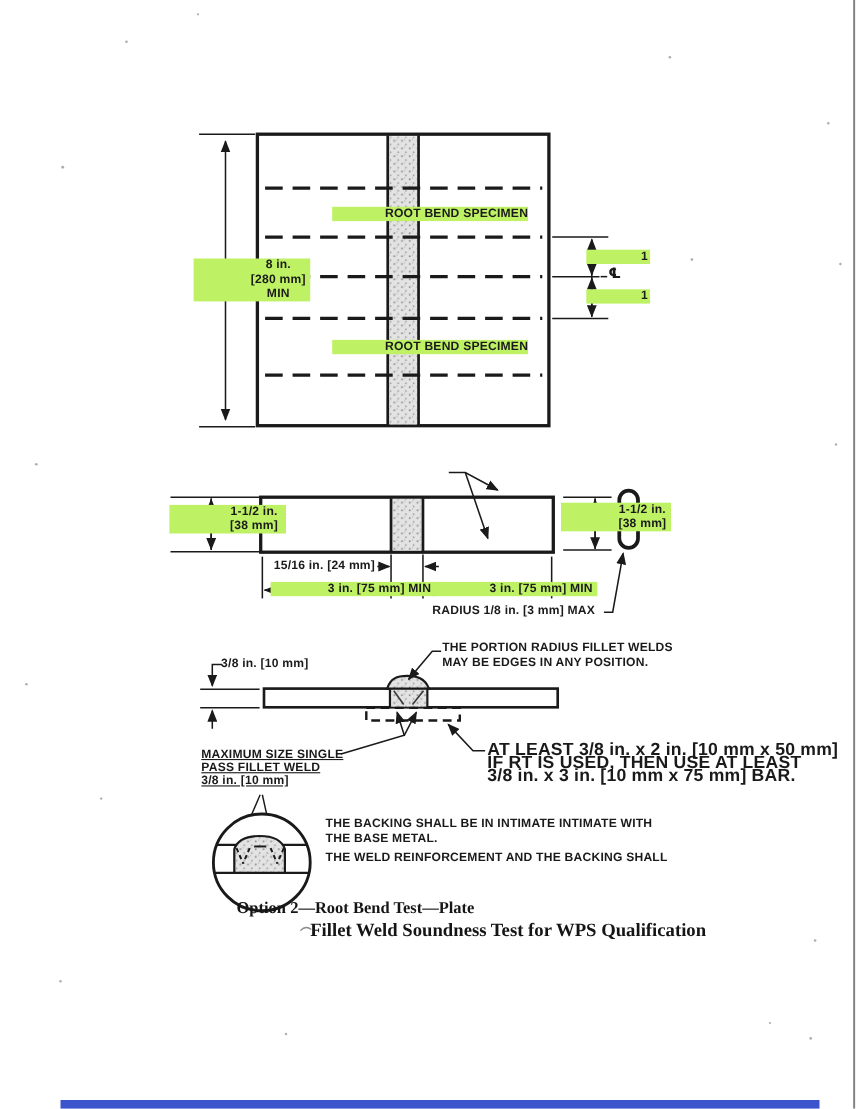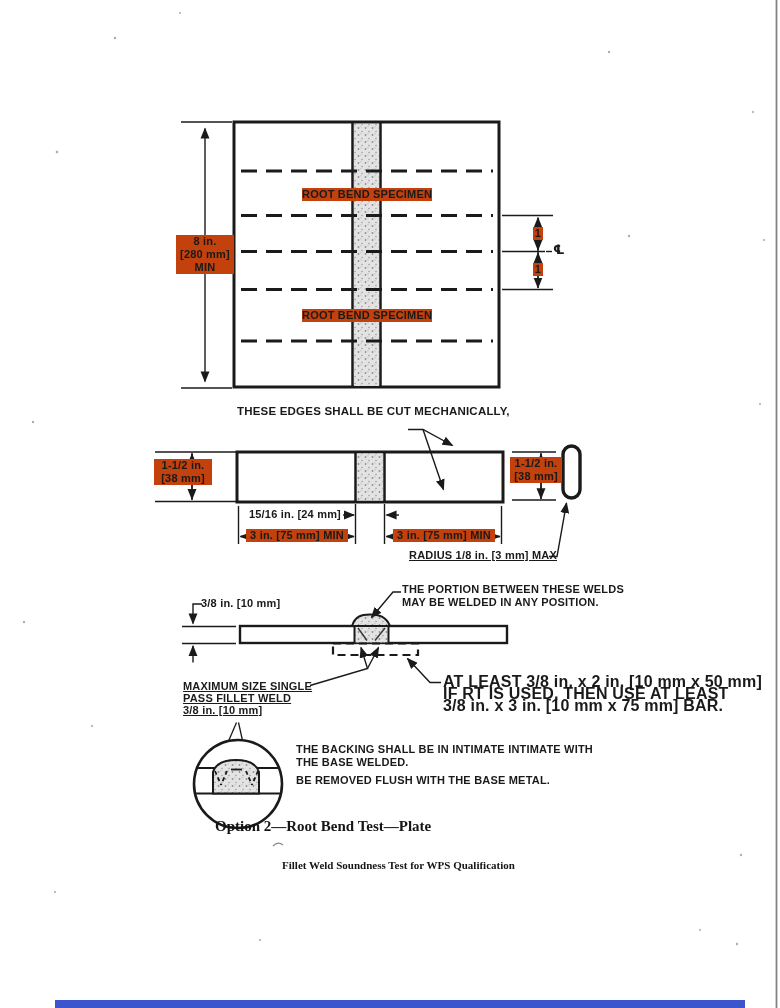--- a/index.html
+++ b/index.html
@@ -1,21 +1,21 @@
 <!DOCTYPE html>
 <html><head>
 <meta charset="utf-8">
 <style>
   html,body{margin:0;padding:0;}
   body{width:780px;height:1008px;position:relative;background:#ffffff;overflow:hidden;
        font-family:"Liberation Sans",sans-serif;}
   #figure-layer{position:absolute;left:0;top:0;z-index:1;}
   .t{position:absolute;z-index:2;font:bold 11px/13px "Liberation Sans",sans-serif;
      color:#1a1a1a;letter-spacing:0.2px;white-space:nowrap;}
-  .bgw{background:#c2410c;}
+  .bgw{background:#bef264;padding-left:48px;}
   .ctr{text-align:center;}
   .rgt{text-align:right;}
   .small{font-size:16px;line-height:12px;}
   .note{font-size:11.5px;line-height:13px;}
   .cap{font-family:"Liberation Serif",serif;font-weight:bold;color:#151515;}
   .clsym{font-family:"DejaVu Sans",sans-serif;font-size:13px;font-weight:bold;}
 </style>
 </head>
 <body>
 
@@ -187,58 +187,57 @@
   <div>8 in.</div>
   <div>[280 mm]</div>
   <div>MIN</div>
 </div>
 
 <div class="t bgw ctr" style="left:533px;top:227px;width:10px;">1</div>
 <div class="t bgw ctr" style="left:533px;top:263px;width:10px;">1</div>
 <div class="t clsym" style="left:553px;top:243px;">℄</div>
 
 <div class="t note" style="left:237px;top:405px;">
-  <div>THESE EDGES SHALL BE CUT MECHANICALLY,</div>
 </div>
 
 <div class="t bgw ctr" style="left:154px;top:459px;width:58px;">
   <div>1-1/2 in.</div>
   <div>[38 mm]</div>
 </div>
 <div class="t bgw ctr" style="left:510px;top:457px;width:52px;">
   <div>1-1/2 in.</div>
   <div>[38 mm]</div>
 </div>
 
 <div class="t rgt" style="left:240px;top:508px;width:101px;">15/16 in. [24 mm]</div>
 <div class="t bgw ctr" style="left:246px;top:529px;width:102px;">3 in. [75 mm] MIN</div>
 <div class="t bgw ctr" style="left:393px;top:529px;width:102px;">3 in. [75 mm] MIN</div>
-<div class="t" style="left:409px;top:549px;text-decoration:underline;">RADIUS 1/8 in. [3 mm] MAX</div>
+<div class="t" style="left:393px;top:549px;">RADIUS 1/8 in. [3 mm] MAX</div>
 
 <div class="t" style="left:201px;top:597px;">3/8 in. [10 mm]</div>
 
 <div class="t" style="left:402px;top:583px;">
-  <div>THE PORTION BETWEEN THESE WELDS</div>
-  <div>MAY BE WELDED IN ANY POSITION.</div>
+  <div>THE PORTION RADIUS FILLET WELDS</div>
+  <div>MAY BE EDGES IN ANY POSITION.</div>
 </div>
 
 <div class="t" style="left:183px;top:680px;line-height:12px;text-decoration:underline;">
   <div>MAXIMUM SIZE SINGLE</div>
   <div>PASS FILLET WELD</div>
   <div>3/8 in. [10 mm]</div>
 </div>
 
 <div class="t small" style="left:443px;top:676px;">
   <div>AT LEAST 3/8 in. x 2 in. [10 mm x 50 mm]</div>
   <div>IF RT IS USED, THEN USE AT LEAST</div>
   <div>3/8 in. x  3 in. [10 mm x 75 mm] BAR.</div>
 </div>
 
 <div class="t" style="left:296px;top:743px;">
   <div>THE BACKING SHALL BE IN INTIMATE INTIMATE WITH</div>
-  <div>THE BASE WELDED.</div>
+  <div>THE BASE METAL.</div>
 </div>
 <div class="t" style="left:296px;top:774px;">
-  <div>BE REMOVED FLUSH WITH THE BASE METAL.</div>
-</div>
-
-<div class="t cap" style="left:282px;top:859px;font-size:11px;letter-spacing:0;">Fillet Weld Soundness Test for WPS Qualification</div>
+  <div>THE WELD REINFORCEMENT AND THE BACKING SHALL</div>
+</div>
+
+<div class="t cap" style="left:282px;top:839px;font-size:17px;letter-spacing:0;">Fillet Weld Soundness Test for WPS Qualification</div>
 <div class="t cap" style="left:215px;top:820px;font-size:15px;letter-spacing:0;">Option 2—Root Bend Test—Plate</div>
 
 </body></html>

